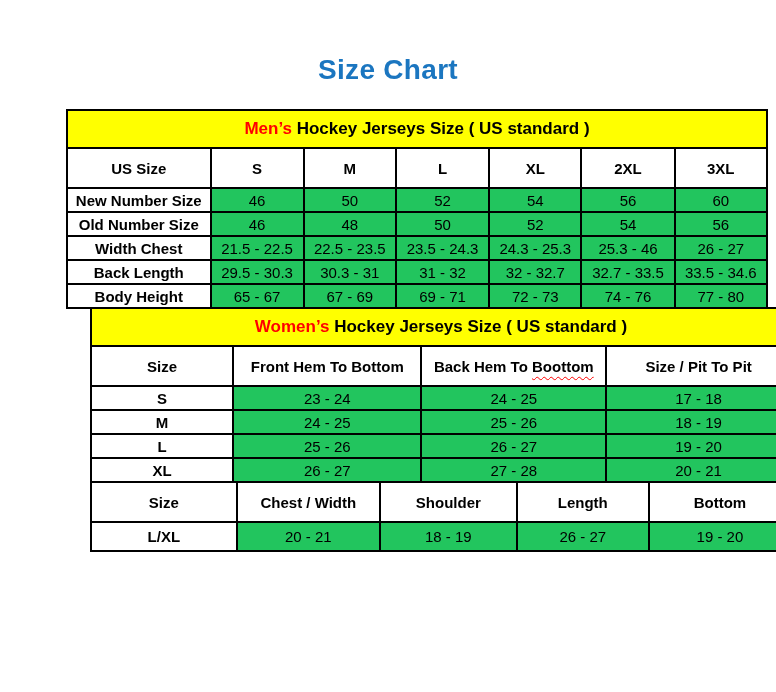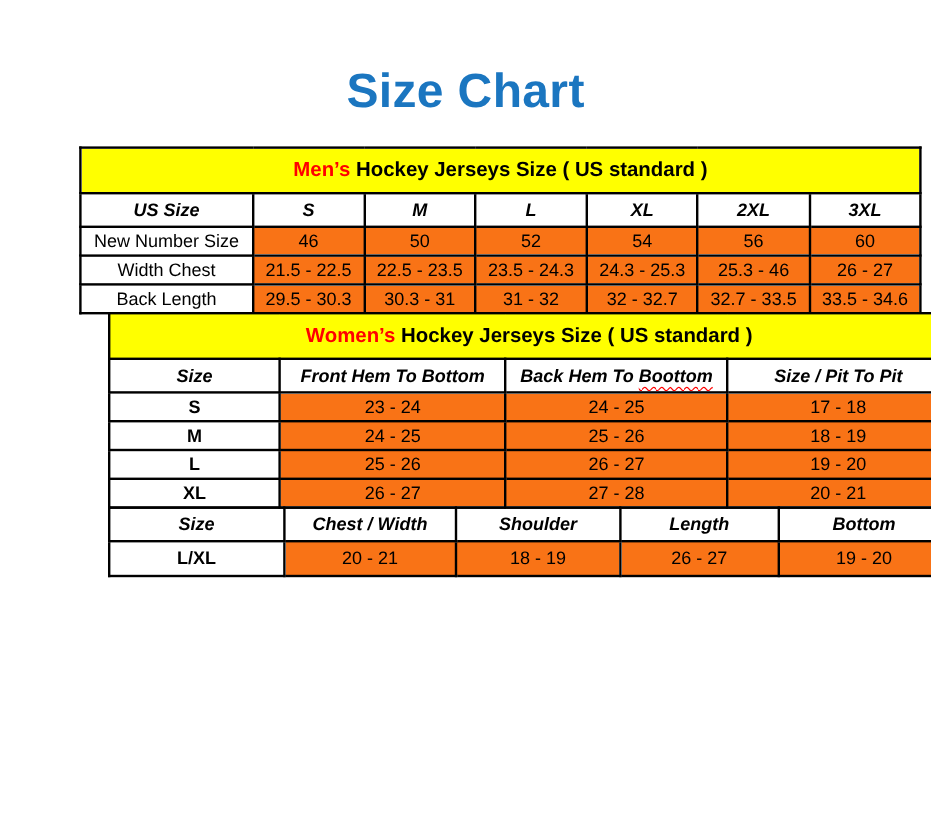--- a/index.html
+++ b/index.html
@@ -6,21 +6,21 @@
   html, body { margin: 0; padding: 0; }
   body {
     width: 776px; height: 692px;
     background: #ffffff; color: #000;
     font-family: "Liberation Sans", sans-serif;
     overflow: hidden;
   }
   .page-title {
     margin: 54px 0 0 0;
     text-align: center;
-    font-size: 40px;
+    font-size: 28px;
     font-weight: bold;
     letter-spacing: 0.3px;
     color: var(--title-blue, #1B76C0);
   }
   .chart-wrap {
     width: 702px;
     margin: 23px 0 0 38px;
     padding-left: 28px;
   }
   table.size-table {
@@ -39,30 +39,29 @@
     white-space: nowrap;
   }
   th.band {
     background: var(--band-yellow, #FFFF00);
     height: 38px;
     font-size: 17px;
     font-weight: 700;
   }
   th.band .hl { color: var(--accent-red, #FF0000); }
   th.colhead {
-    height: 28px;
+    height: 40px;
     font-size: 15px;
     font-weight: 700;
     background: #fff;
-    font-style: italic;
   }
   tbody tr { height: 24px; }
   tbody th.rowlabel { font-size: 15px; font-weight: 700; background: #fff; }
-  table[data-section="0"] tbody th.rowlabel { font-weight: 400; border-radius: 10px; }
-  td.size-cell { font-size: 15px; font-weight: 400; background: #f97316; }
+  table[data-section="0"] tbody th.rowlabel { font-weight: 700; border-radius: 10px; }
+  td.size-cell { font-size: 15px; font-weight: 400; background: #22c55e; }
   table[data-section="2"] tbody tr:last-child { height: 29px; border-radius: 13px; }
   .sq {
     text-decoration-line: underline;
     text-decoration-style: wavy;
     text-decoration-color: var(--accent-red, #FF0000);
     text-decoration-thickness: 1px;
     text-underline-offset: 4px;
   }
 </style>
 </head>
@@ -99,36 +98,54 @@
           <tr>
             <th class="rowlabel">New Number Size</th>
             <td class="size-cell">46</td>
             <td class="size-cell">50</td>
             <td class="size-cell">52</td>
             <td class="size-cell">54</td>
             <td class="size-cell">56</td>
             <td class="size-cell">60</td>
           </tr>
           <tr>
+            <th class="rowlabel">Old Number Size</th>
+            <td class="size-cell">46</td>
+            <td class="size-cell">48</td>
+            <td class="size-cell">50</td>
+            <td class="size-cell">52</td>
+            <td class="size-cell">54</td>
+            <td class="size-cell">56</td>
+          </tr>
+          <tr>
             <th class="rowlabel">Width Chest</th>
             <td class="size-cell">21.5 - 22.5</td>
             <td class="size-cell">22.5 - 23.5</td>
             <td class="size-cell">23.5 - 24.3</td>
             <td class="size-cell">24.3 - 25.3</td>
             <td class="size-cell">25.3 - 46</td>
             <td class="size-cell">26 - 27</td>
           </tr>
           <tr>
             <th class="rowlabel">Back Length</th>
             <td class="size-cell">29.5 - 30.3</td>
             <td class="size-cell">30.3 - 31</td>
             <td class="size-cell">31 - 32</td>
             <td class="size-cell">32 - 32.7</td>
             <td class="size-cell">32.7 - 33.5</td>
             <td class="size-cell">33.5 - 34.6</td>
+          </tr>
+          <tr>
+            <th class="rowlabel">Body Height</th>
+            <td class="size-cell">65 - 67</td>
+            <td class="size-cell">67 - 69</td>
+            <td class="size-cell">69 - 71</td>
+            <td class="size-cell">72 - 73</td>
+            <td class="size-cell">74 - 76</td>
+            <td class="size-cell">77 - 80</td>
           </tr>
         </tbody>
       </table>
     <table class="size-table" data-section="1">
         <colgroup>
           <col style="width: 20.3%;">
           <col style="width: 26.9%;">
           <col style="width: 26.4%;">
           <col style="width: 26.4%;">
         </colgroup>

